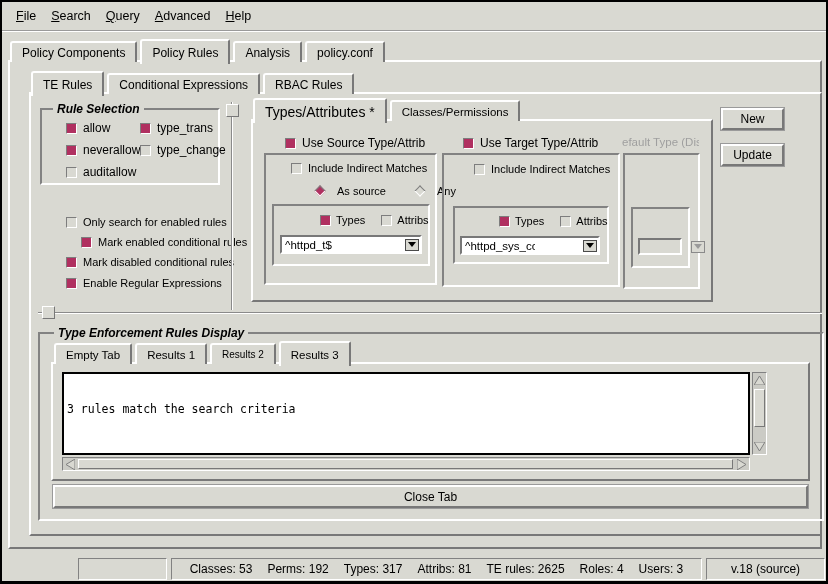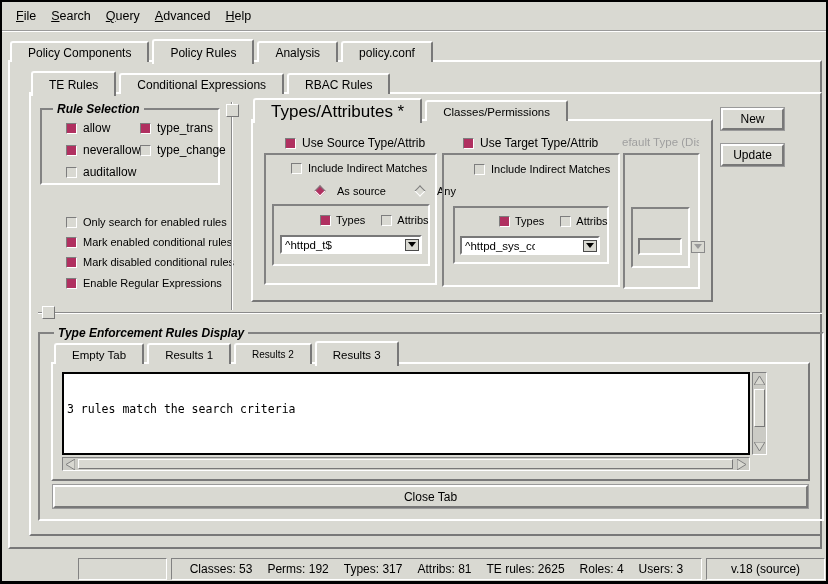--- a/index.html
+++ b/index.html
@@ -15,21 +15,21 @@
 
   
   .menubar { position:absolute; left:0; top:0; width:100%; height:29px;
     display:flex; align-items:center; gap:11px; padding:0 0 0 12px;
     border-bottom:1px solid #9a9a9a; box-shadow:0 1px 0 #ffffff; background:#d9d9d2;}
   .menu-item { padding:2px 2px; font-size:12.5px; cursor:default; }
   .menu-item u { text-decoration:underline; }
 
   
   .tabrow { position:absolute; display:flex; align-items:flex-end; z-index:6; }
-  .tab { height:21px; line-height:20px; padding:0 16px; margin-right:3px;
+  .tab { height:21px; line-height:20px; padding:0 10px; margin-right:3px;
     background:#d9d9d2; font-size:12px; white-space:nowrap;
     border-top:2px solid #fff; border-left:2px solid #fff; border-right:2px solid #787878;
     border-top-left-radius:3px; border-top-right-radius:2px;margin-top:16px; }
   .tab.active { height:25px; line-height:24px; margin-bottom:-2px; z-index:7; position:relative; }
 
   .groupbox { position:absolute; border:2px solid; border-color:#828282 #ffffff #ffffff #828282; }
   .grouptitle { position:absolute; top:-8px; left:11px; background:#d9d9d2; padding:0 4px;
     font-weight:bold; font-style:italic; font-size:12px; white-space:nowrap; }
 
   .row { position:absolute; display:flex; align-items:center; gap:6px; white-space:nowrap;padding-left:17px; }
@@ -136,39 +136,39 @@
   </div>
   <div class="row f12" style="left:47px; top:163px;">
     <span class="cb off"></span>
     <span>auditallow</span>
   </div>
 
   <div class="row f11" style="left:47px; top:214px;">
     <span class="cb off"></span>
     <span>Only search for enabled rules</span>
   </div>
-  <div class="row f11" style="left:47px; top:234px;">
+  <div class="row f11" style="left:62px; top:234px;">
     <span class="cb on"></span>
     <span>Mark enabled conditional rules</span>
   </div>
   <div class="row f11" style="left:47px; top:254px;">
     <span class="cb on"></span>
     <span>Mark disabled conditional rules</span>
   </div>
   <div class="row f11" style="left:47px; top:275px;">
     <span class="cb on"></span>
     <span>Enable Regular Expressions</span>
   </div>
 
   <div class="sash-line-v" style="left:229px; top:100px; height:208px;"></div>
   <div class="sash-handle" style="left:224px; top:102px;"></div>
 
   <div class="abs raised" style="left:249px; top:117px; width:462px; height:183px;"></div>
   <div class="tabrow" style="left:251px; top:97px; height:22px;">
-    <div class="tab active" style="font-size:17px;">Types/Attributes *</div>
+    <div class="tab active" style="font-size:14px;">Types/Attributes *</div>
     <div class="tab" style="font-size:11.5px;">Classes/Permissions</div>
   </div>
 
   <div class="row f12" style="left:266px; top:134px; z-index:3;">
     <span class="cb on"></span>
     <span>Use Source Type/Attrib</span>
   </div>
   <div class="groupbox" style="left:262px; top:151px; width:173px; height:132px;"></div>
   <div class="row f11" style="left:272px; top:160px;">
     <span class="cb off"></span>

